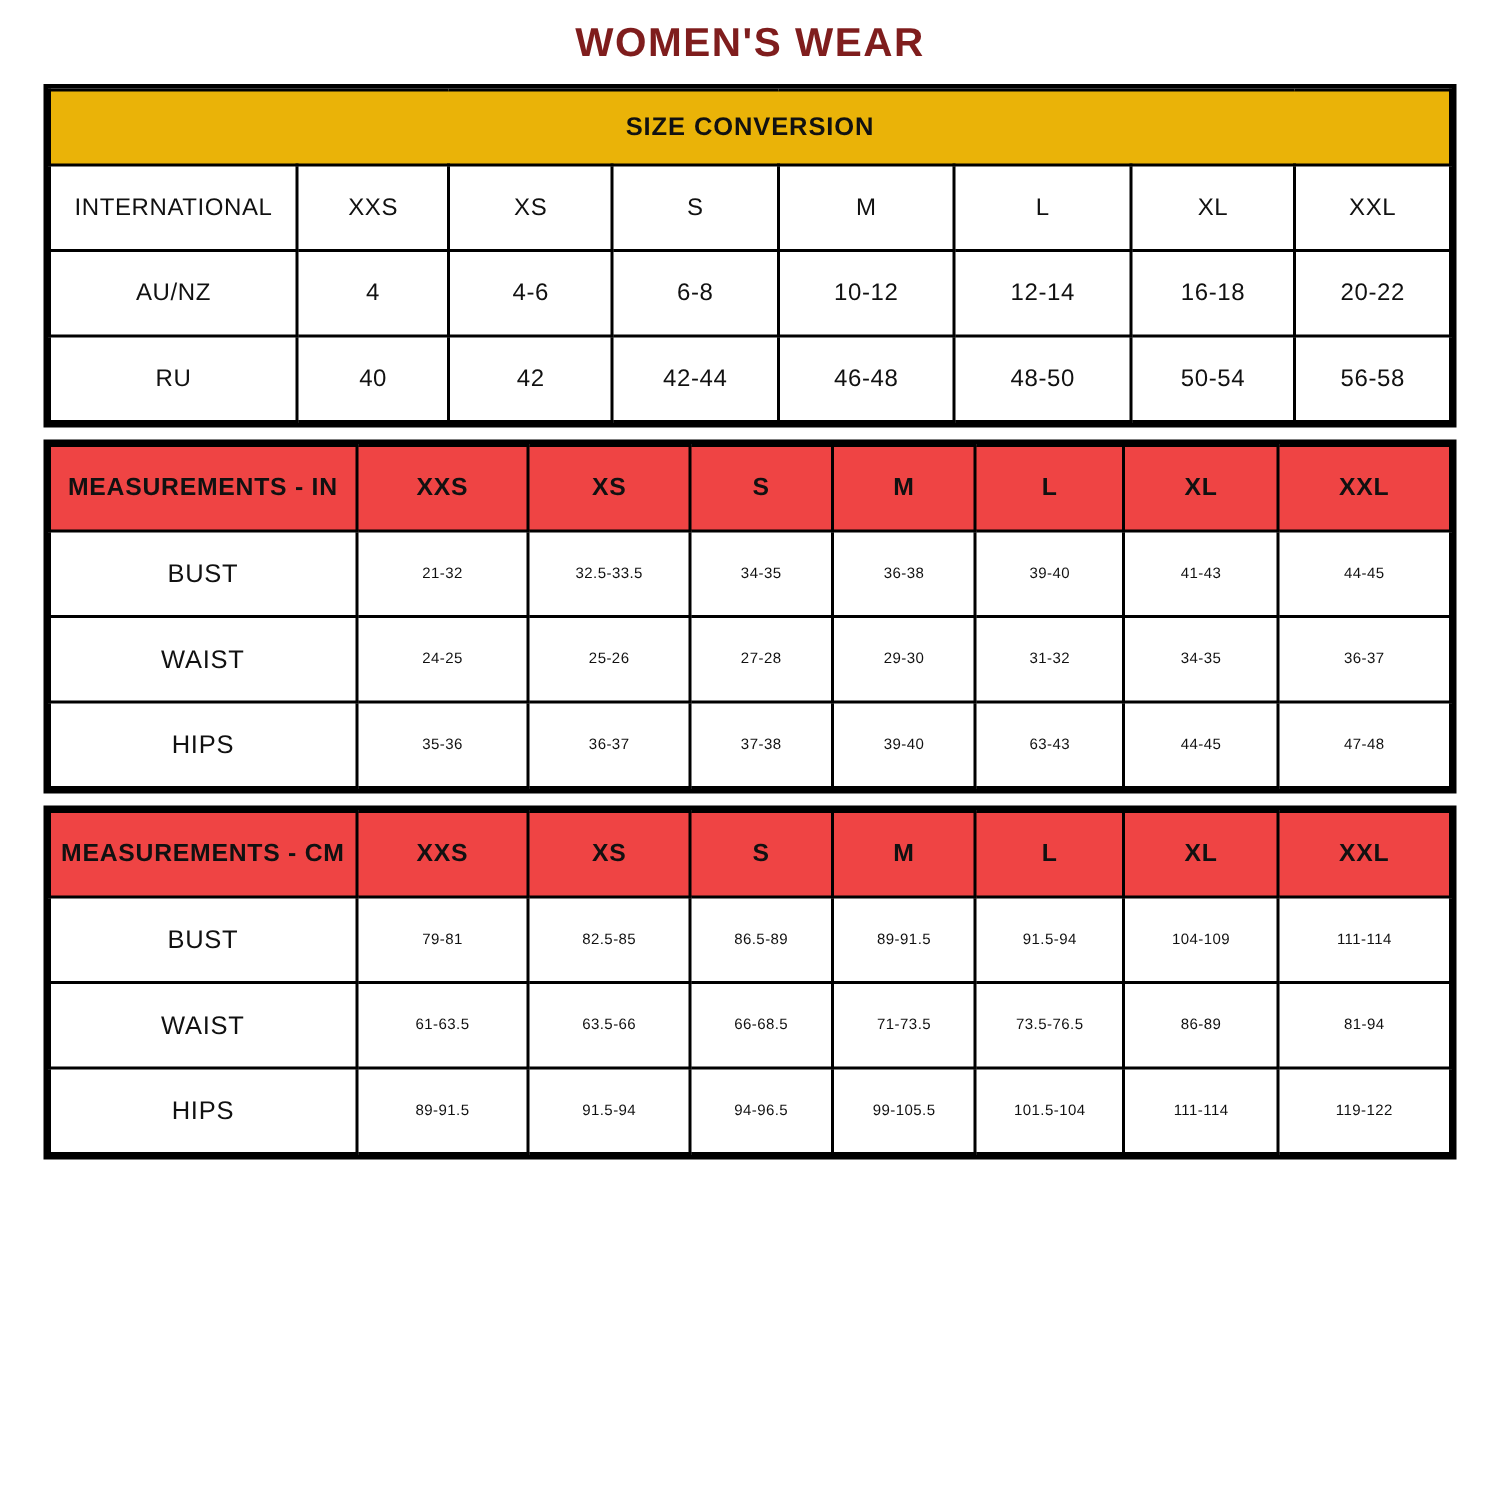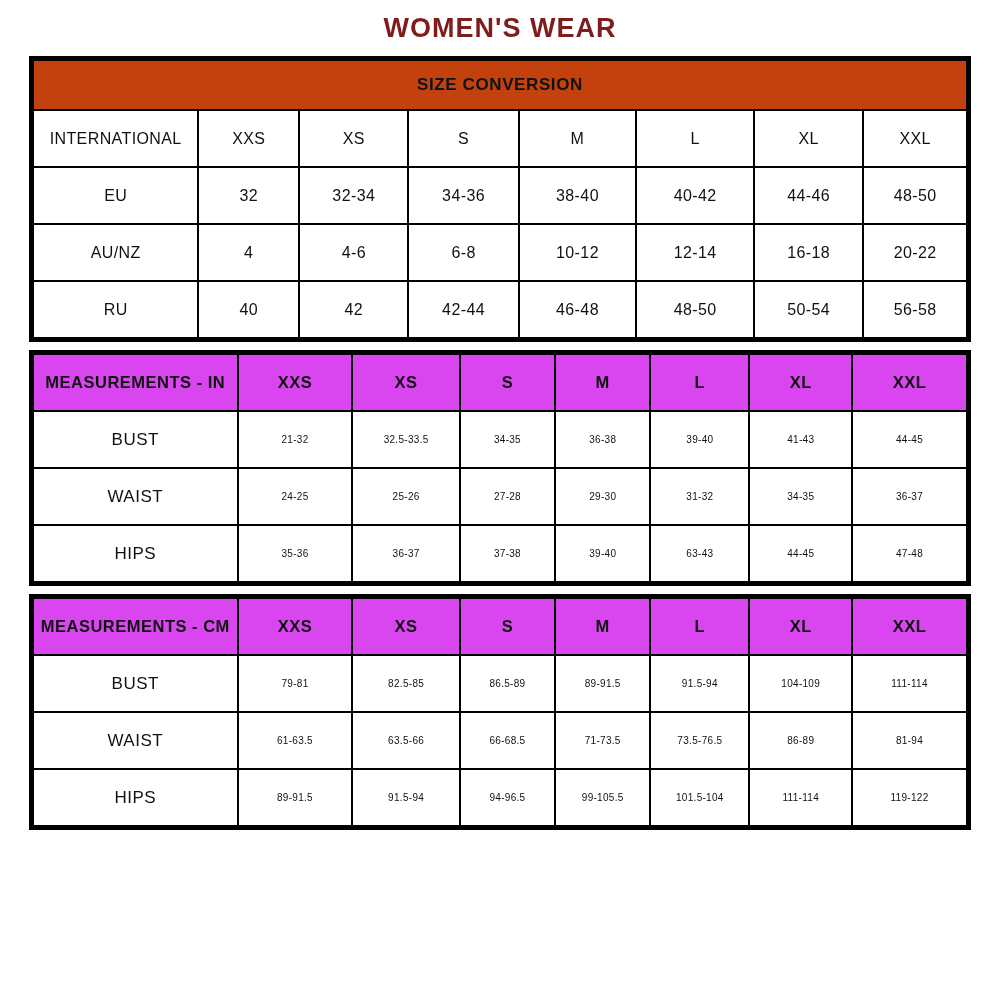--- a/index.html
+++ b/index.html
@@ -28,29 +28,29 @@
     border: 2px solid #000;
     text-align: center;
     vertical-align: middle;
     font-weight: 400;
     color: #111;
   }
   
   .t1 td, .t1 th { height: 57px; font-size: 16px; letter-spacing: 0.4px; }
   .t1 .merged-header {
     height: 50px;
-    background: #c2410c;
+    background: #eab308;
     font-weight: 700;
     font-size: 17px;
     letter-spacing: 0.6px;
   }
   
   .t2 td, .t2 th { height: 57px; }
   .t2 th {
-    background: #d946ef;
+    background: #ef4444;
     font-weight: 700;
     font-size: 16.5px;
     letter-spacing: 0.5px;
   }
   .t2 td.rowlabel { font-size: 17px; letter-spacing: 0.5px; }
   .t2 td.val { font-size: 10px; letter-spacing: 0.3px; }
 </style>
 </head>
 <body>
 
@@ -76,30 +76,20 @@
     <td>INTERNATIONAL</td>
     <td>XXS</td>
     <td>XS</td>
     <td>S</td>
     <td>M</td>
     <td>L</td>
     <td>XL</td>
     <td>XXL</td>
   </tr>
   <tr>
-    <td>EU</td>
-    <td>32</td>
-    <td>32-34</td>
-    <td>34-36</td>
-    <td>38-40</td>
-    <td>40-42</td>
-    <td>44-46</td>
-    <td>48-50</td>
-  </tr>
-  <tr>
     <td>AU/NZ</td>
     <td>4</td>
     <td>4-6</td>
     <td>6-8</td>
     <td>10-12</td>
     <td>12-14</td>
     <td>16-18</td>
     <td>20-22</td>
   </tr>
   <tr>

